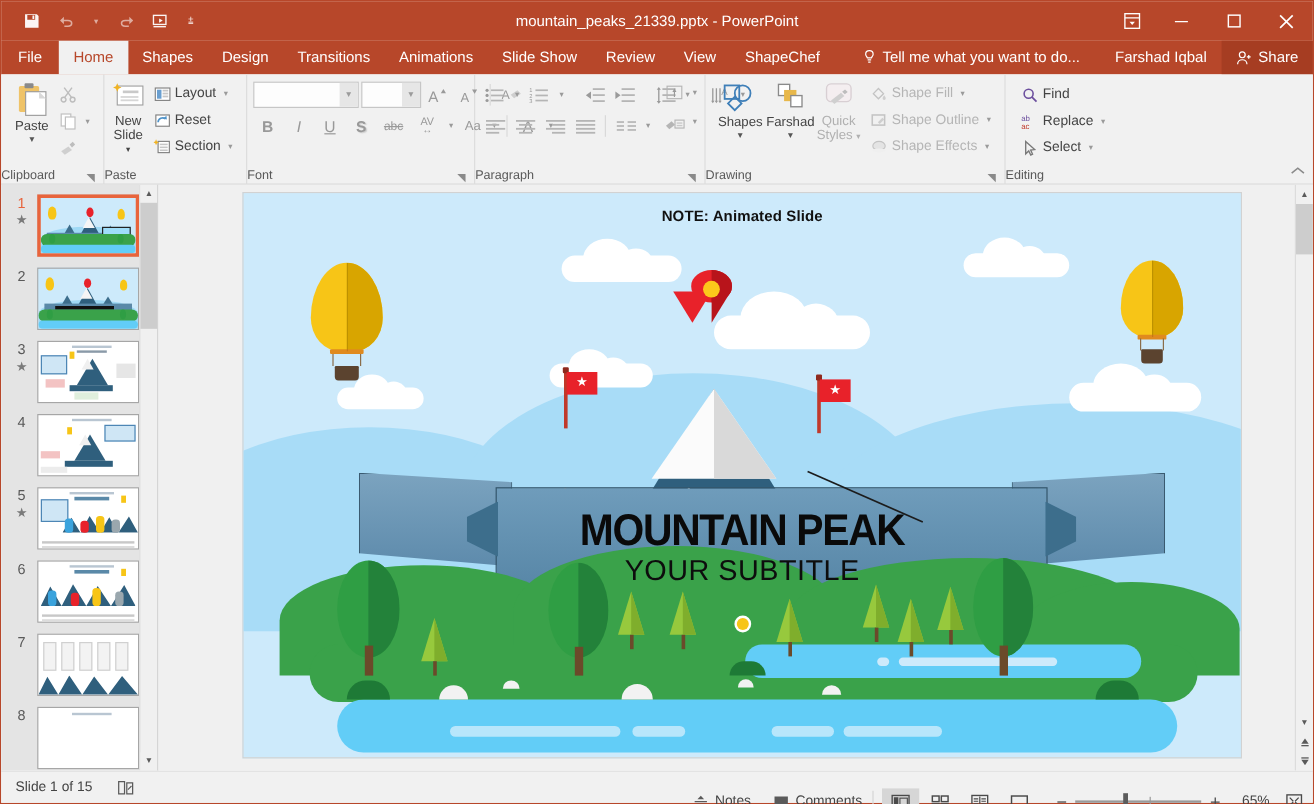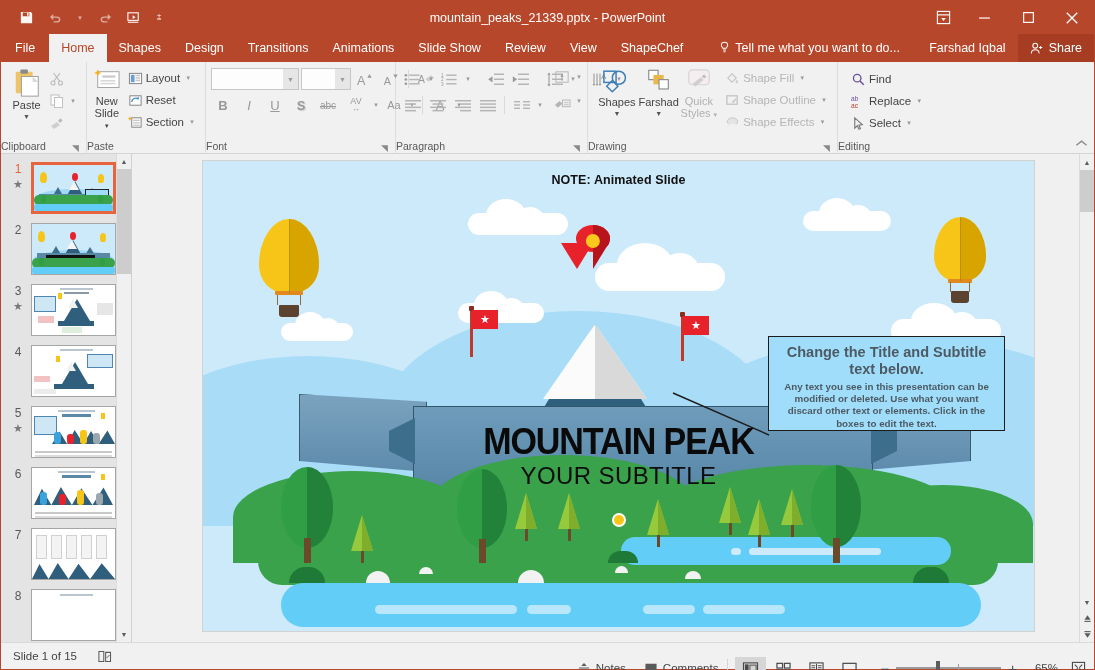--- a/index.html
+++ b/index.html
@@ -1192,24 +1192,20 @@
         <div class="snowbump" style="left:216px;bottom:57px;width:14px;height:7px"></div>
         <div class="snowbump" style="left:315px;bottom:48px;width:26px;height:13px"></div>
         <div class="snowbump" style="left:412px;bottom:58px;width:13px;height:7px"></div>
         <div class="snowbump" style="left:482px;bottom:52px;width:16px;height:8px"></div>
 
         <div style="position:absolute;left:409px;bottom:104px;width:14px;height:14px;">
           <div style="position:absolute;inset:0;background:#fff;border-radius:50%"></div>
           <div style="position:absolute;left:2px;top:2px;width:10px;height:10px;background:#f7c517;border-radius:50%"></div>
         </div>
 
-        <div class="callout">
-          <h4>Change the Title and Subtitle text below.</h4>
-          <p>Any text you see in this presentation can be modified or deleted. Use what you want discard other text or elements. Click in the boxes to edit the text.</p>
-        </div>
 
         <svg style="position:absolute;left:470px;top:232px;width:110px;height:60px;overflow:visible">
           <path d="M96 42 L0 0" stroke="#1c1c1c" stroke-width="1.4" fill="none"></path>
         </svg>
 
         <div class="slide-note">NOTE: Animated Slide</div>
       </div>
 
       <div class="vscroll-right">
         <div class="vs-btn">▲</div>

